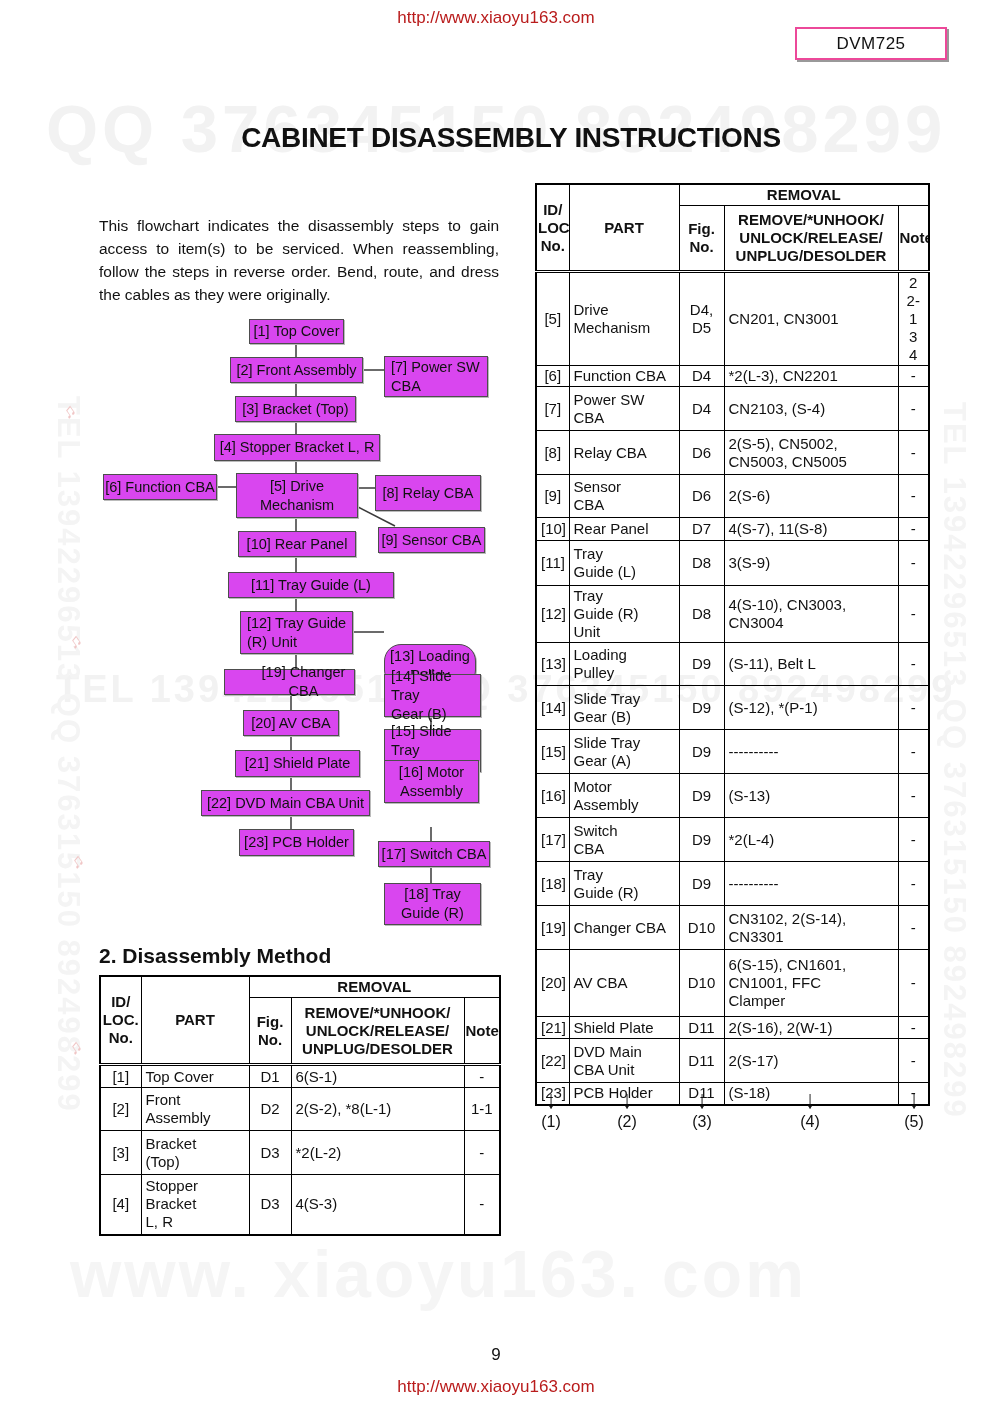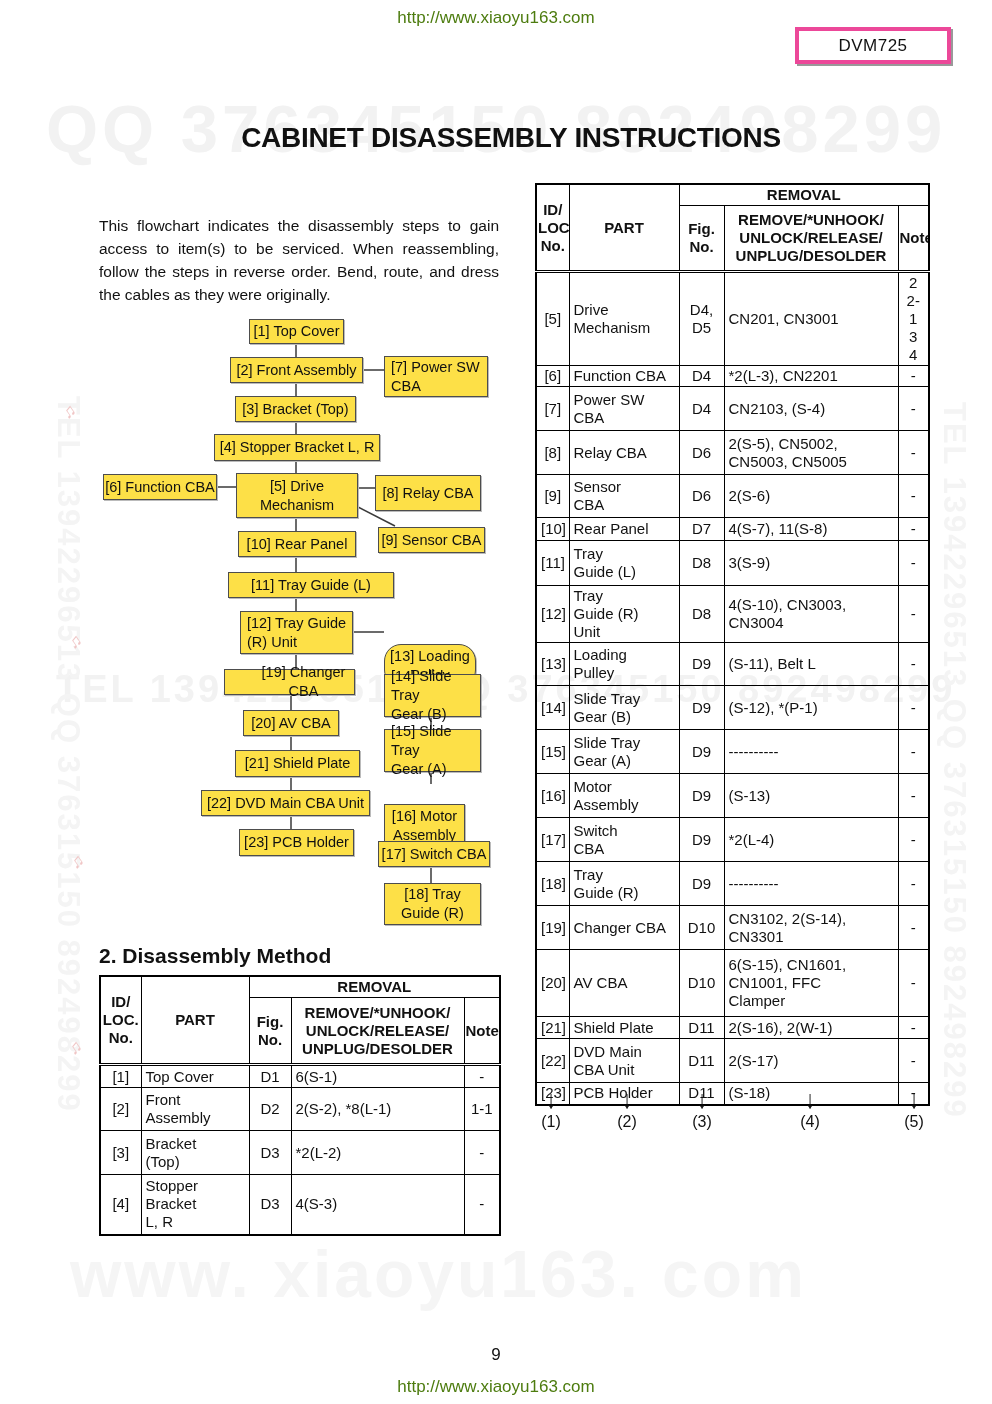--- a/index.html
+++ b/index.html
@@ -1,43 +1,43 @@
 <!DOCTYPE html>
 <html><head>
 <meta charset="utf-8">
 <style>
   html,body{margin:0;padding:0;background:#fff;}
   .page{position:relative;width:992px;height:1404px;background:#fff;overflow:hidden;
         font-family:"Liberation Sans",sans-serif;color:#111;}
   
   .wm{position:absolute;z-index:0;white-space:nowrap;pointer-events:none;}
-  .wm-url{left:0;right:0;text-align:center;font-size:17px;color:#4d7c0f;}
+  .wm-url{left:0;right:0;text-align:center;font-size:17px;color:#b91c1c;}
   .wm-url-top{top:8px;}
   .wm-url-bottom{top:1377px;}
   .wm-qq-banner{top:90px;left:46px;font-size:67px;font-weight:bold;color:#f2f2f2;letter-spacing:4px;}
   .wm-tel-banner{top:668px;left:56px;font-size:38px;font-weight:bold;color:#f2f2f2;letter-spacing:3px;}
   .wm-site-banner{top:1236px;left:70px;font-size:66px;font-weight:bold;color:#f5f5f5;letter-spacing:3px;}
   .wm-vert{writing-mode:vertical-rl;font-size:31px;font-weight:bold;color:#f4f4f4;letter-spacing:2px;}
   .wm-vert-left{top:396px;left:50px;}
   .wm-vert-right{top:402px;left:936px;}
   .wm-note{font-size:17px;color:#f0c6c6;transform:rotate(-35deg);}
   
   .model-badge{position:absolute;left:795px;top:27px;width:148px;height:29px;z-index:2;
-      border:4px solid #ec4899;box-shadow:2px 2px 0 #999;background:#fff;
+      border:2px solid #ec4899;box-shadow:2px 2px 0 #999;background:#fff;
       display:flex;align-items:center;justify-content:center;font-size:17px;letter-spacing:.5px;}
   .page-title{position:absolute;left:30px;right:0;top:122px;z-index:1;margin:0;text-align:center;
       font-size:28px;font-weight:bold;letter-spacing:-0.3px;}
   .sec-head{position:absolute;z-index:1;margin:0;font-size:21px;font-weight:bold;}
   .sec1{left:99px;top:181px;}
   .sec2{left:99px;top:944px;}
   .para{position:absolute;left:99px;top:214px;width:400px;z-index:1;margin:0;
       font-size:15.5px;line-height:23px;text-align:justify;}
   
   .fc-lines{position:absolute;left:95px;top:310px;z-index:1;}
-  .fb{position:absolute;z-index:2;background:#fde047;border:1.5px solid #4d4d4d;box-shadow:1px 1px 0 #bbb;
+  .fb{position:absolute;z-index:2;background:#d946ef;border:1.5px solid #4d4d4d;box-shadow:1px 1px 0 #bbb;
       display:flex;align-items:center;justify-content:center;text-align:center;
       font-size:14.5px;line-height:19px;white-space:pre-line;box-sizing:border-box;}
   .fb.al{justify-content:flex-start;text-align:left;padding-left:6px;}
   .b1{left:249px;top:319px;width:95px;height:25px;}
   .b2{left:230px;top:357px;width:133px;height:26px;}
   .b7{left:384px;top:356px;width:104px;height:41px;}
   .b3{left:235px;top:396px;width:121px;height:26px;}
   .b4{left:214px;top:434px;width:166px;height:27px;}
   .b6{left:103px;top:474px;width:114px;height:26px;}
   .b5{left:236px;top:473px;width:122px;height:45px;}
@@ -45,21 +45,21 @@
   .b9{left:378px;top:527px;width:107px;height:26px;}
   .b10{left:238px;top:531px;width:118px;height:26px;text-align:right;}
   .b11{left:228px;top:572px;width:166px;height:26px;}
   .b12{left:240px;top:611px;width:113px;height:43px;}
   .b13{left:384px;top:644px;width:92px;height:43px;border-radius:17px;}
   .b19{left:224px;top:669px;width:131px;height:26px;padding-left:28px;}
   .b14{left:384px;top:674px;width:97px;height:43px;}
   .b20{left:243px;top:710px;width:96px;height:26px;}
   .b15{left:384px;top:729px;width:97px;height:43px;}
   .b21{left:235px;top:750px;width:125px;height:27px;}
-  .b16{left:384px;top:804px;width:81px;height:43px;}
+  .b16{left:384px;top:760px;width:95px;height:43px;}
   .b22{left:201px;top:790px;width:169px;height:26px;}
   .b23{left:239px;top:829px;width:115px;height:27px;}
   .b17{left:378px;top:841px;width:112px;height:26px;}
   .b18{left:384px;top:883px;width:97px;height:42px;}
   
   table.t{position:absolute;z-index:1;border-collapse:collapse;border:2px solid #000;
       table-layout:fixed;font-size:15px;line-height:18px;}
   .t-left{left:99px;top:975px;width:400px;}
   .t-right{left:535px;top:183px;width:393px;}
   table.t th,table.t td{border:1px solid #000;padding:1px 4px;vertical-align:middle;

